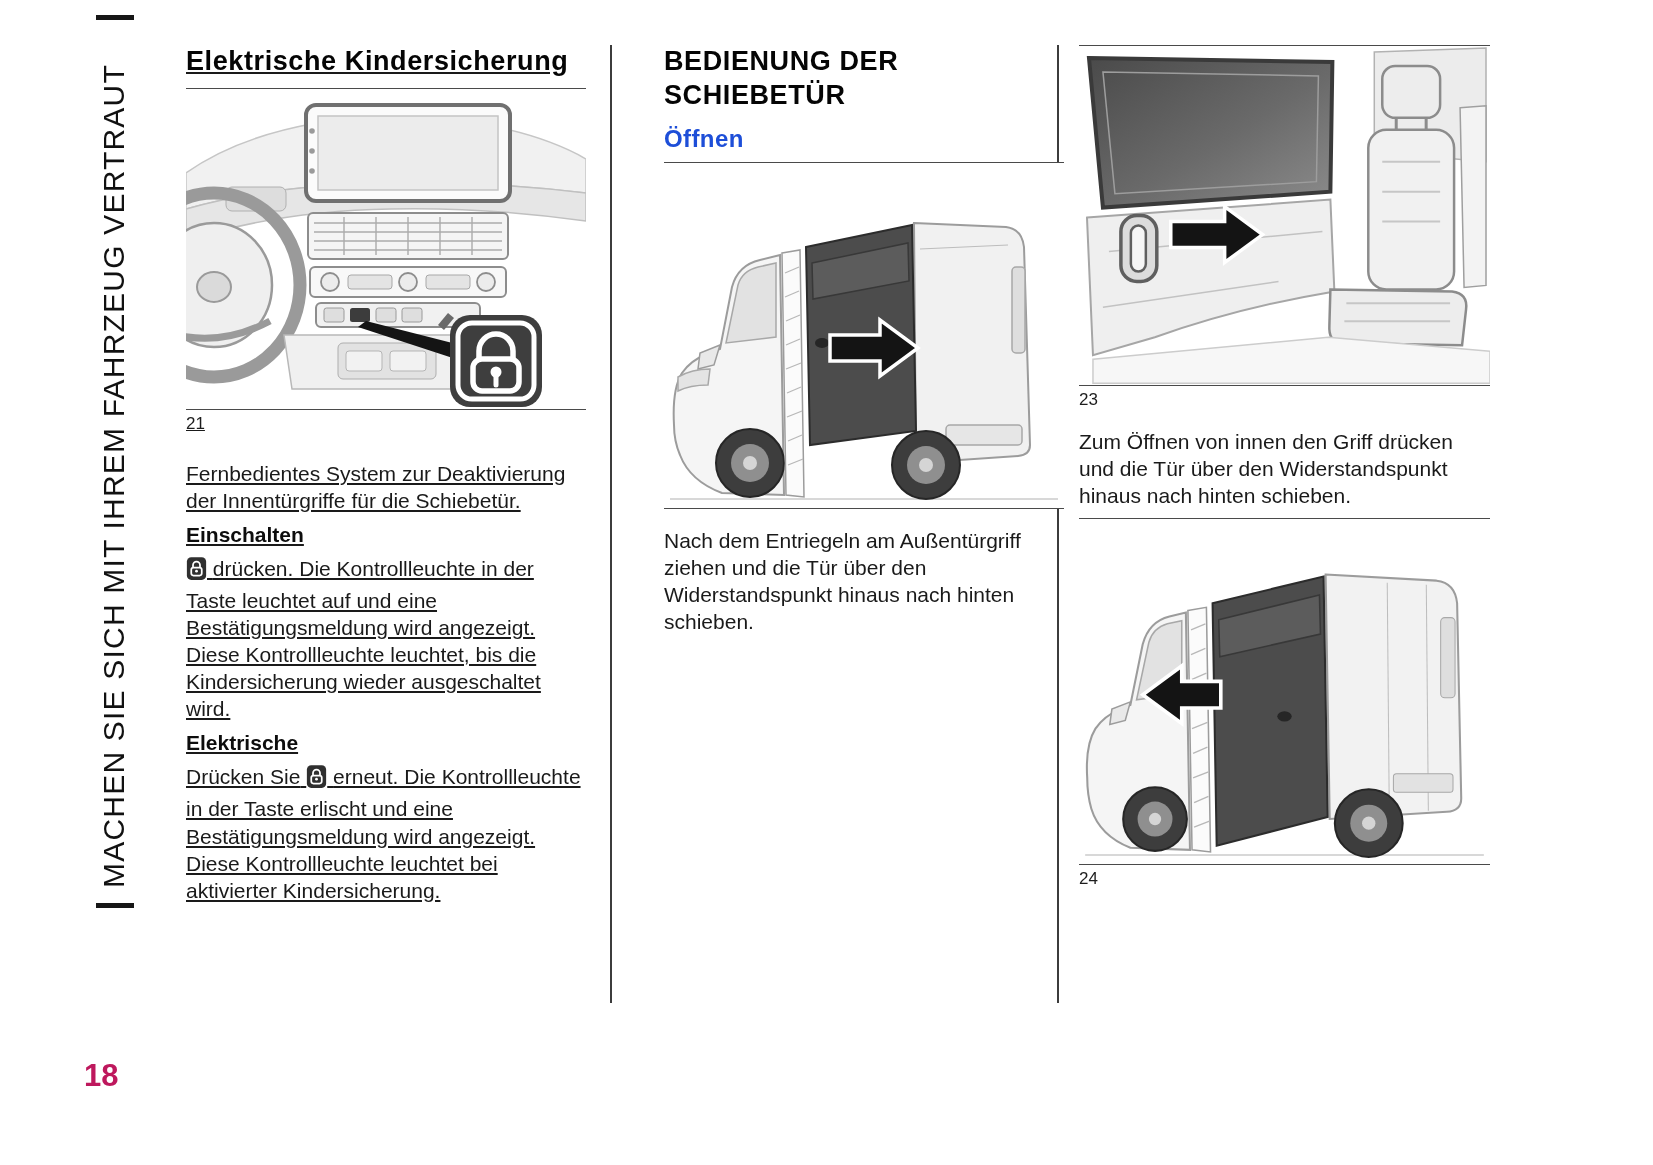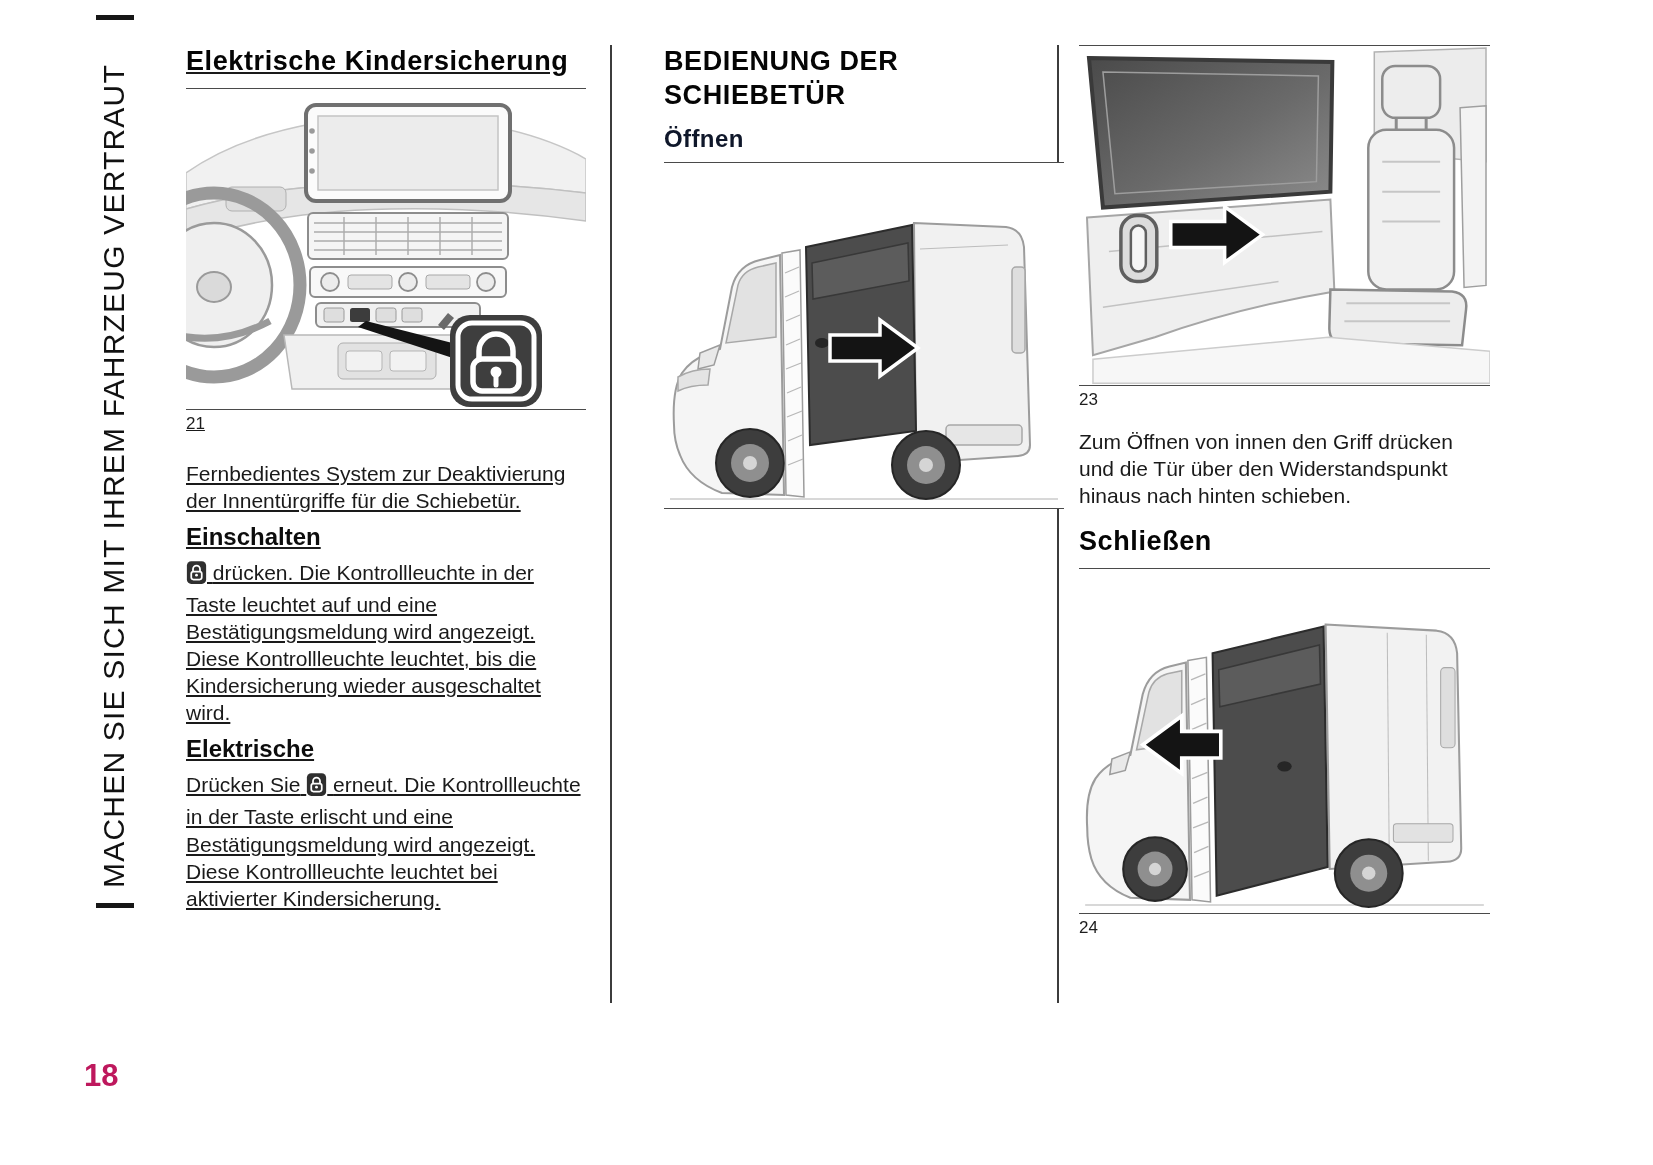--- a/index.html
+++ b/index.html
@@ -37,23 +37,23 @@
   #col1 { left:186px; width:400px;text-decoration:underline; }
   #col2 { left:664px; width:400px; }
   #col3 { left:1079px; width:411px; }
 
   h2.sec {
     font-size:27px; font-weight:bold; letter-spacing:0.6px;
     line-height:1.25; color:#050505;
   }
   h3.sub {
     font-size:24px; font-weight:bold; letter-spacing:0.4px;
-    margin-top:12px; color:#0f172a;
-  }
-  h4.para { font-size:24px; font-weight:bold; margin-top:9px; color:#0d0d0d; }
+    margin-top:12px; color:#1d4ed8;
+  }
+  h4.para { font-size:21px; font-weight:bold; margin-top:9px; color:#0d0d0d; }
 
   p.body { font-size:21px; line-height:1.29; margin-top:8px; }
   p.intro { margin-top:26px; }
   p.spaced { margin-top:18px; }
 
   .figure {
     margin-top:9px;
     border-top:1.5px solid #4a4a4a;
     border-bottom:1.5px solid #4a4a4a;
     background:#fff;
@@ -217,20 +217,21 @@
       <g>
         <path d="M142,84 L248,62 L252,268 L146,282 Z" fill="#4c4c4c" stroke="#2c2c2c" stroke-width="2"></path>
         <path d="M148,100 L244,80 L245,118 L149,136 Z" fill="#5c5c5c" stroke="#383838" stroke-width="1.5"></path>
         <ellipse cx="158" cy="180" rx="7" ry="5" fill="#262626"></ellipse>
       </g>
 
       <polygon points="166,172 216,172 216,157 254,185 216,213 216,198 166,198" fill="#141414" stroke="#ffffff" stroke-width="3.5"></polygon>
     </svg>
   </div>
 
+  <p class="body spaced">Nach dem Entriegeln am Außentürgriff ziehen und die Tür über den Widerstandspunkt hinaus nach hinten schieben.</p>
 </div>
 
 <div class="col" id="col3">
   <div class="figure" style="margin-top:0;">
     <svg viewBox="0 0 412 340">
       <defs>
         <linearGradient id="winGrad" x1="0" y1="0" x2="1" y2="1">
           <stop offset="0" stop-color="#4a4a4a"></stop>
           <stop offset="0.55" stop-color="#6a6a6a"></stop>
           <stop offset="1" stop-color="#8c8c8c"></stop>
@@ -265,21 +266,20 @@
 
       <path d="M382,62 L408,60 L408,240 L386,242 Z" fill="#f3f3f3" stroke="#9f9f9f" stroke-width="1.5"></path>
 
       <path d="M14,314 L250,292 L412,306 L412,338 L14,338 Z" fill="#f7f7f7" stroke="#cccccc" stroke-width="1.5"></path>
     </svg>
   </div>
   <div class="fig-num">23</div>
 
   <p class="body spaced">Zum Öffnen von innen den Griff drücken und die Tür über den Widerstandspunkt hinaus nach hinten schieben.</p>
 
-  <h2 class="sec" style="margin-top:16px;">Schließen</h2>
 
   <div class="figure">
     <svg viewBox="0 0 400 335">
       <line x1="6" y1="327" x2="394" y2="327" stroke="#d8d8d8" stroke-width="2"></line>
 
       <path d="M240,54 L348,60 Q366,62 368,82 L372,272 Q372,284 358,285 L244,292 Z" fill="#f2f2f2" stroke="#9c9c9c" stroke-width="2"></path>
       <path d="M300,62 L302,288" stroke="#bdbdbd" fill="none"></path>
       <path d="M338,64 L340,284" stroke="#bdbdbd" fill="none"></path>
       <rect x="306" y="248" width="58" height="18" rx="3" fill="#e2e2e2" stroke="#a8a8a8"></rect>
       <rect x="352" y="96" width="14" height="78" rx="4" fill="#dedede" stroke="#a8a8a8"></rect>

